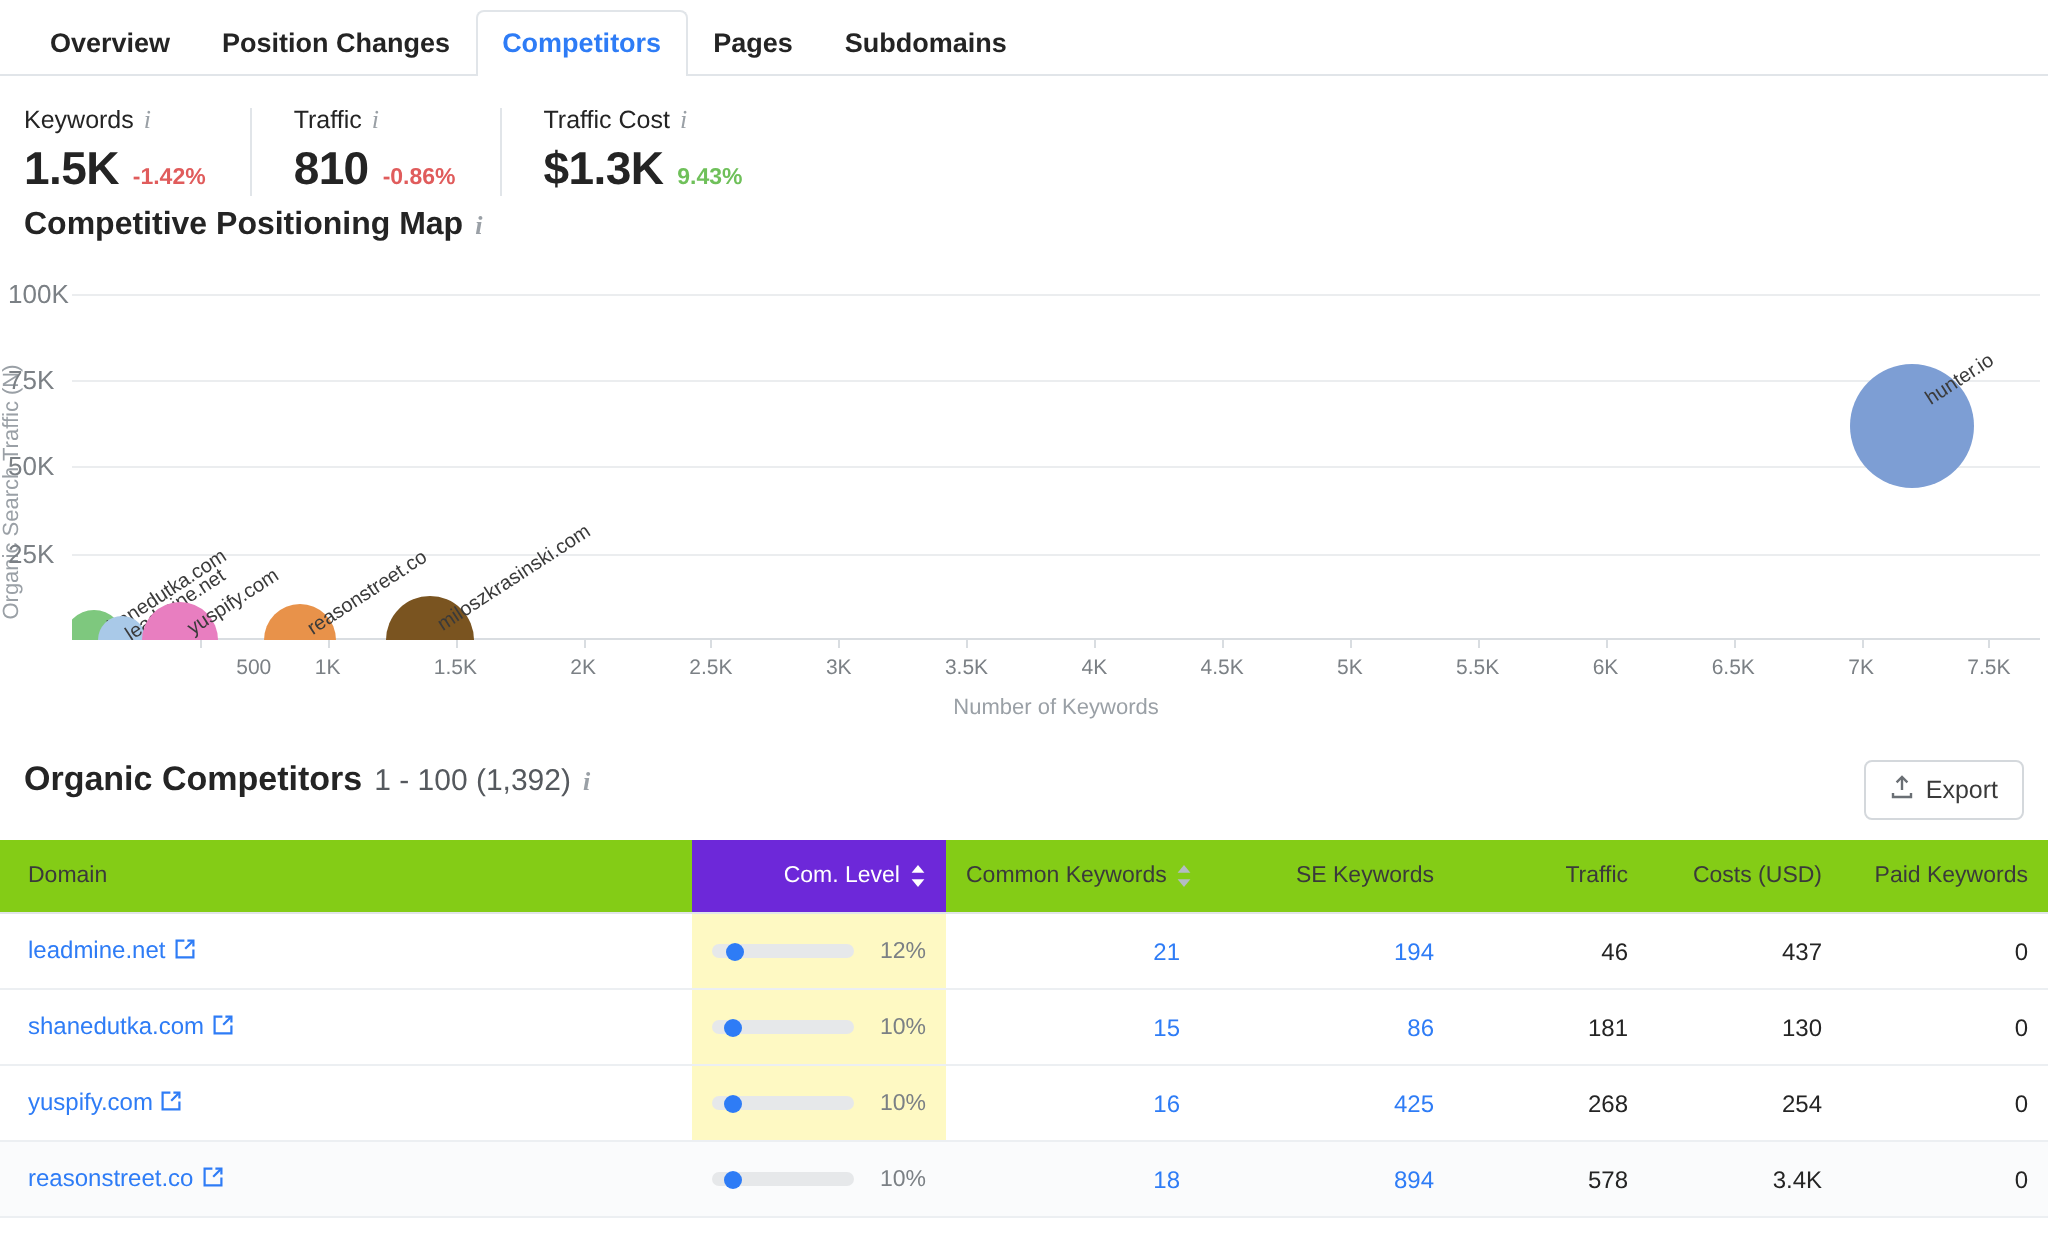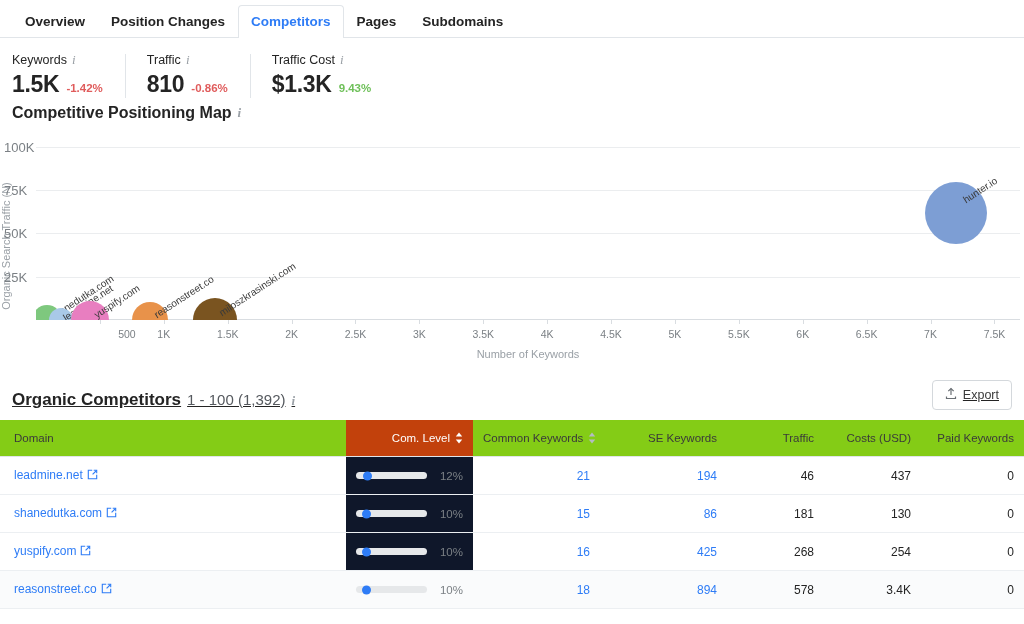--- a/index.html
+++ b/index.html
@@ -156,24 +156,23 @@
     white-space: nowrap;
     transform-origin: 0 50%;
     transform: rotate(-33deg);
     pointer-events: none;
   }
   .plot-clip { position: absolute; inset: 0; overflow: hidden; }
 
   
   .oc-head {
     display: flex;
-    align-items: flex-end;
+    align-items: flex-start;
     justify-content: space-between;
     padding: 14px 12px 10px 12px;
-    text-decoration: underline;
   }
   .oc-title { font-size: 17px; font-weight: 700; display: flex; align-items: baseline; gap: 6px; }
   .oc-count { font-size: 15px; font-weight: 400; color: #55595e; }
   .export-btn {
     display: inline-flex; align-items: center; gap: 6px;
     border: 1px solid #d4d8dc;
     border-radius: 4px;
     background: #fff;
     padding: 6px 12px;
     font-size: 12.5px;
@@ -187,36 +186,36 @@
     font-size: 11.5px;
     font-weight: 400;
     color: #3a3a3a;
     padding: 12px 10px;
     text-align: right;
     border-bottom: 1px solid #e1e5e9;
     white-space: nowrap;
   }
   table.oc th.left { text-align: left; padding-left: 14px; }
   table.oc th.sorted {
-    background: #c2410c;
+    background: #6d28d9;
     color: #ffffff;
     padding-left: 23px;
   }
   .th-inner { display: inline-flex; align-items: center; gap: 5px; }
   table.oc td {
     font-size: 12px;
     padding: 11px 10px;
     text-align: right;
     border-bottom: 1px solid #eceff2;
     color: #242424;
     white-space: nowrap;
   }
   table.oc td.left { text-align: left; padding-left: 14px; }
   table.oc tr.hover td { background: #fafbfc; }
-  td.comlevel { background: #0f172a; }
+  td.comlevel { background: #fef9c3; }
   tr.hover td.comlevel { background: #eef4fa; }
   .domain-link { color: #2e7cf6; text-decoration: none; cursor: pointer; }
   .num-link { color: #2e7cf6; cursor: pointer; }
   .bar-cell { display: flex; align-items: center; justify-content: flex-end; gap: 10px; }
   .bar-track {
     width: 86px; height: 7px;
     background: #e6e8ea;
     border-radius: 4px;
     position: relative;
   }

